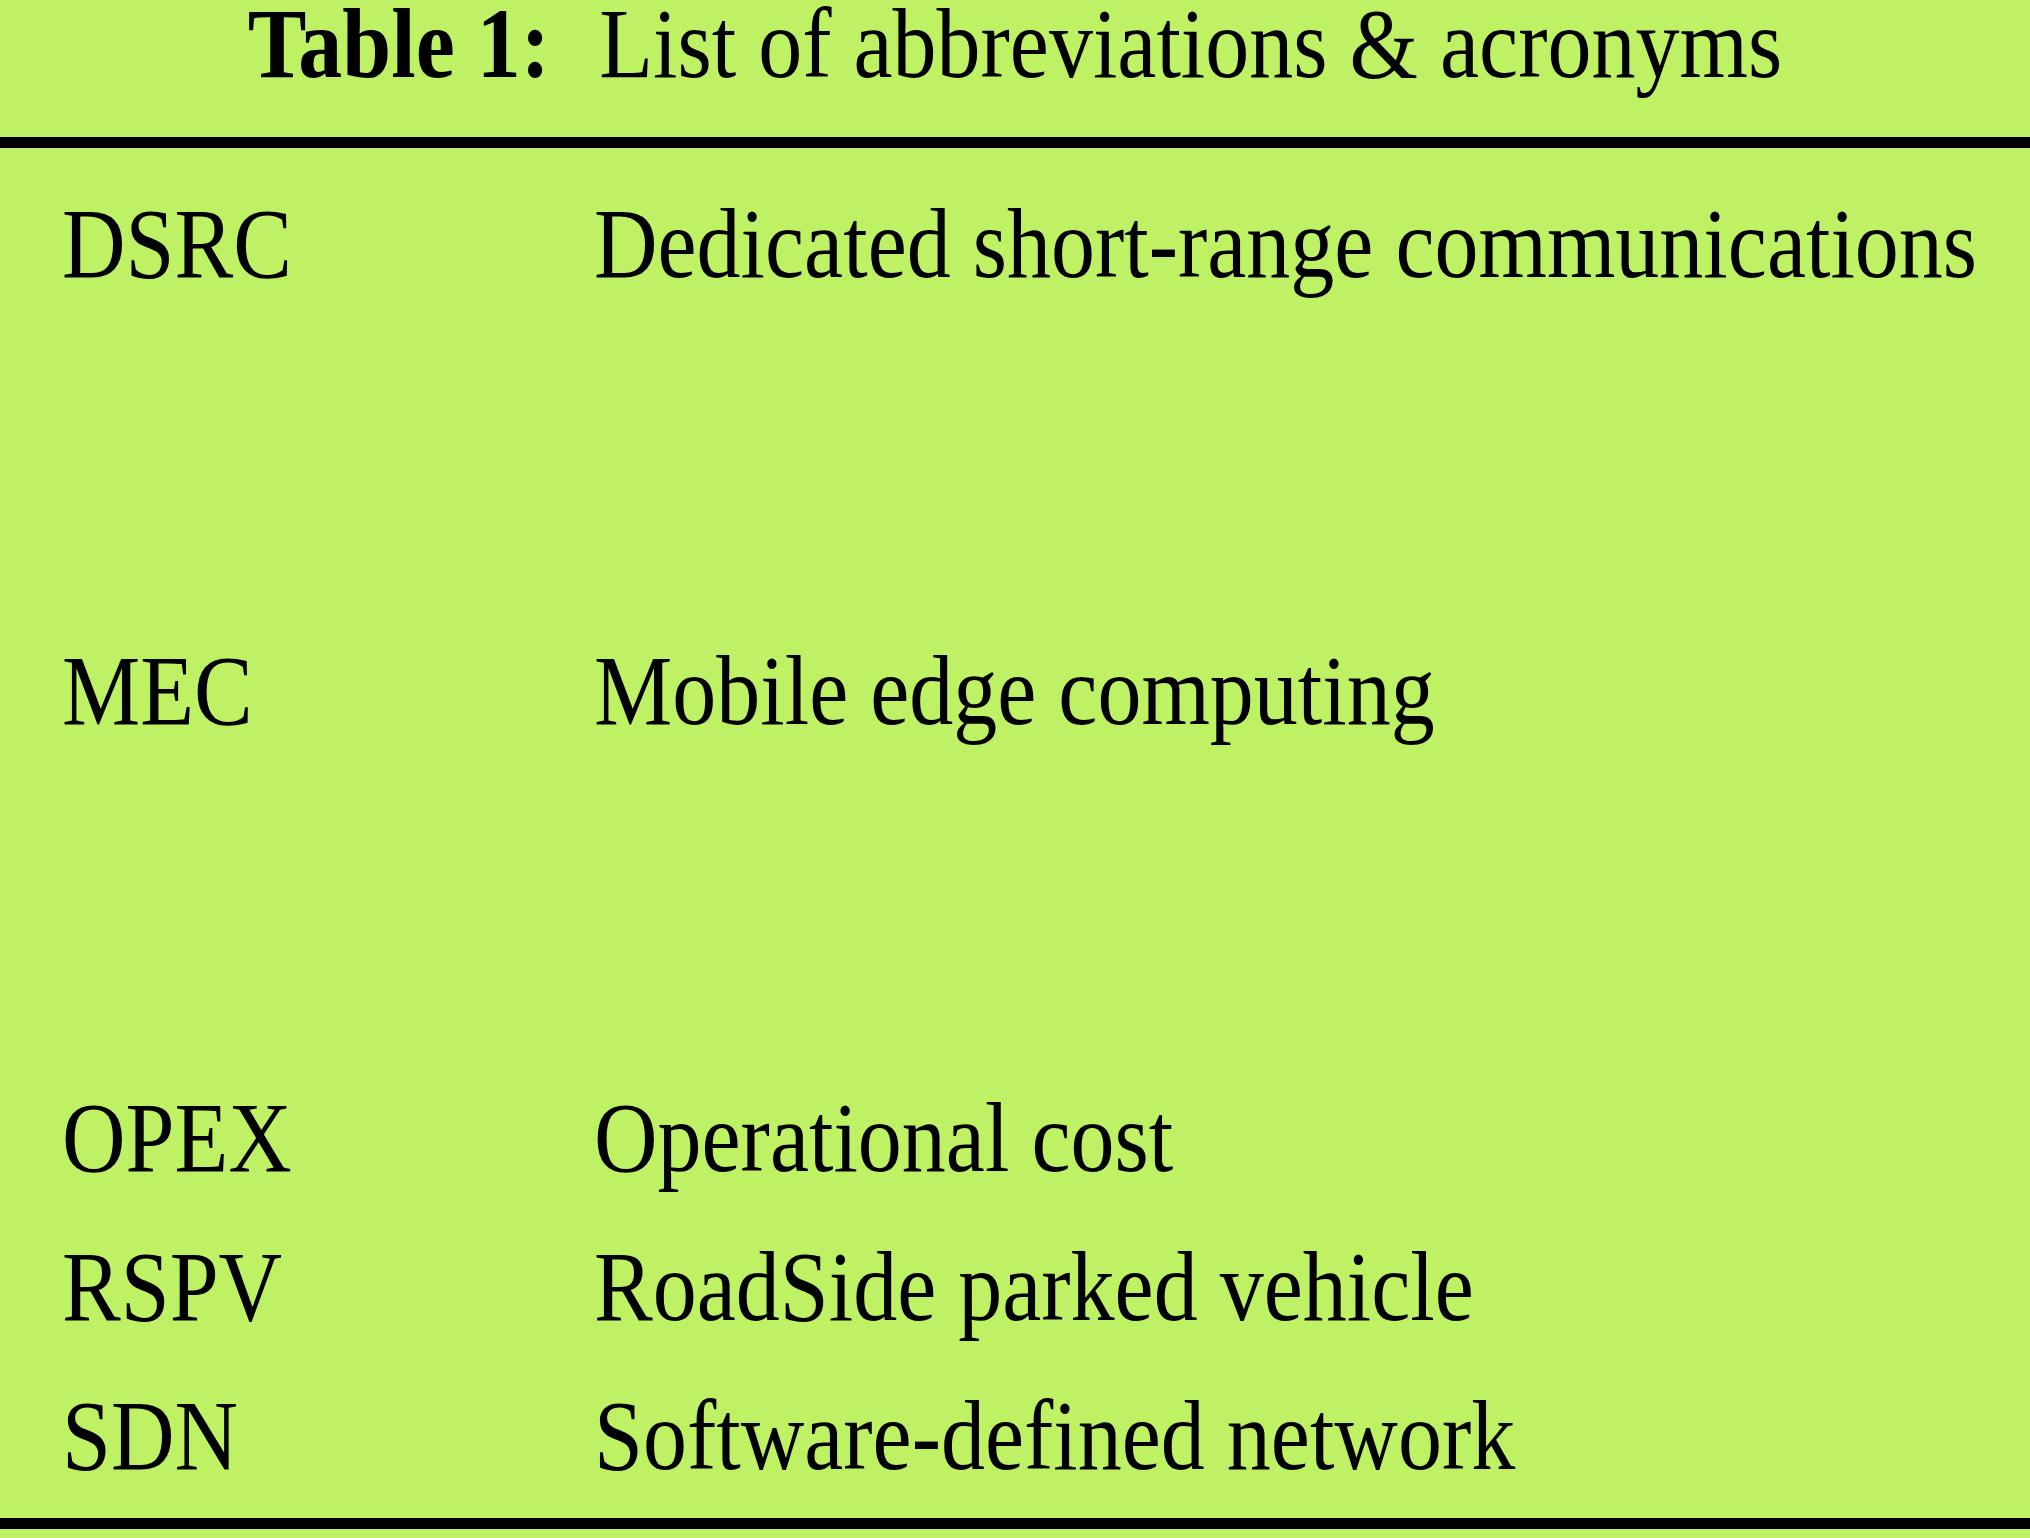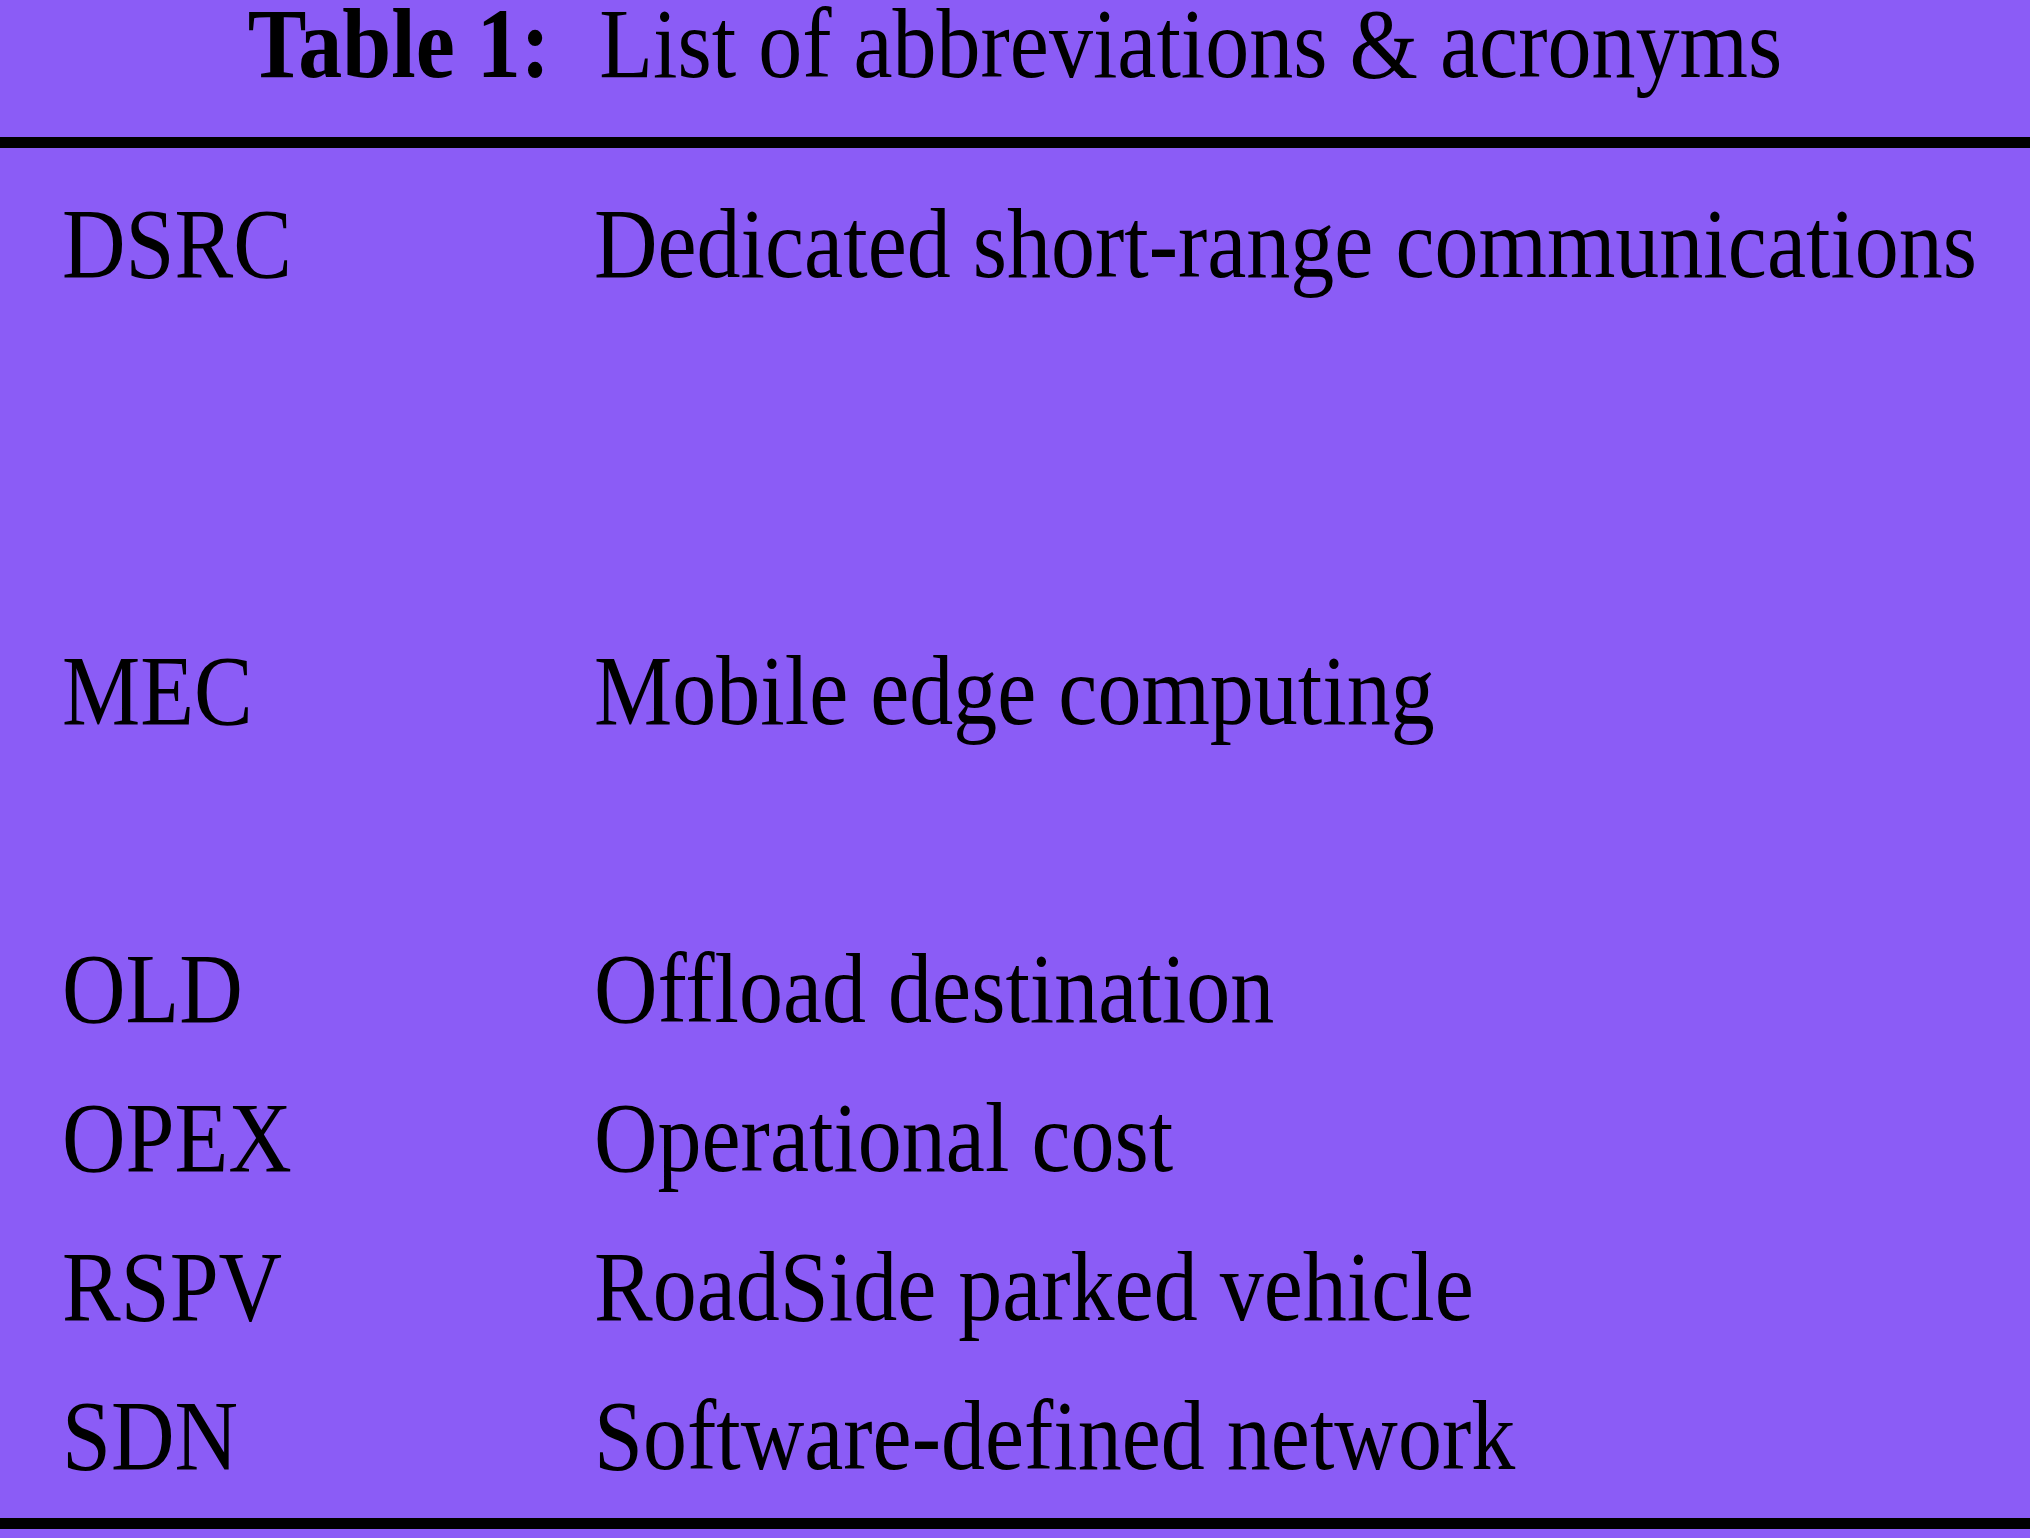--- a/index.html
+++ b/index.html
@@ -4,21 +4,21 @@
 <style>
   html, body {
     margin: 0;
     padding: 0;
     background: #ffffff;
   }
   .page {
     position: relative;
     width: 2030px;
     height: 1538px;
-    background: #8b5cf6;
+    background: #bef264;
     color: #000000;
     font-family: "Liberation Serif", "DejaVu Serif", serif;
     overflow: hidden;
   }
   .caption {
     position: absolute;
     top: -6px;
     left: 0;
     width: 100%;
     text-align: center;
@@ -85,24 +85,20 @@
   </div>
 
 
 
   <div class="row" style="top:641px">
     <span class="abbr">MEC</span>
     <span class="desc">Mobile edge computing</span>
   </div>
 
 
-  <div class="row" style="top:939px">
-    <span class="abbr">OLD</span>
-    <span class="desc">Offload destination</span>
-  </div>
 
   <div class="row" style="top:1088px">
     <span class="abbr">OPEX</span>
     <span class="desc">Operational cost</span>
   </div>
 
   <div class="row" style="top:1386px">
     <span class="abbr">SDN</span>
     <span class="desc">Software-defined network</span>
   </div>

